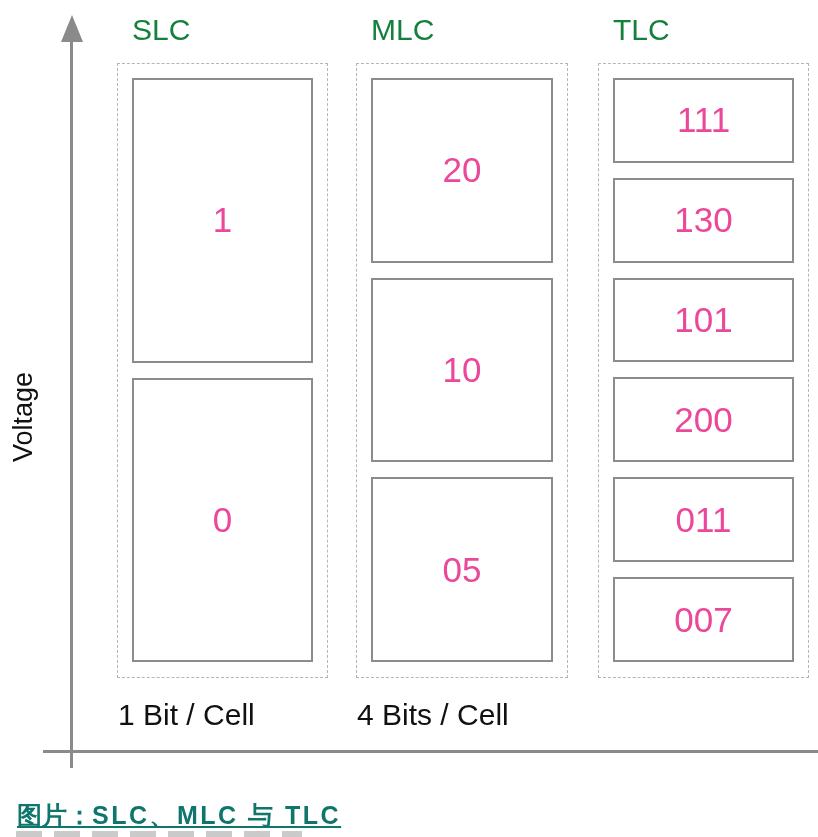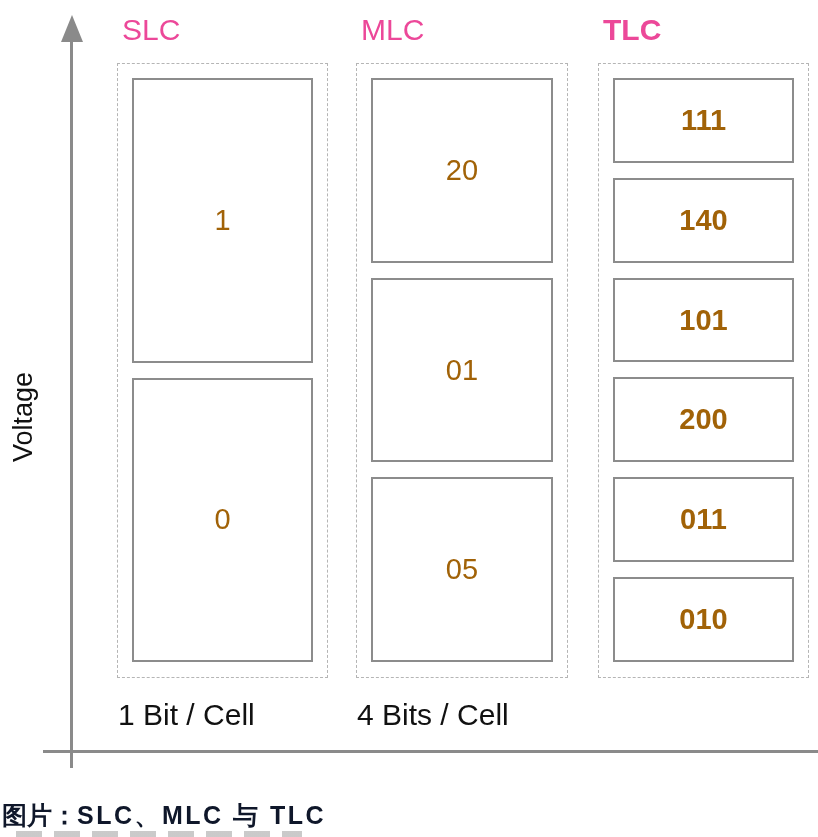--- a/index.html
+++ b/index.html
@@ -42,28 +42,28 @@
     text-align: center;
     font-size: 27px;
     line-height: 30px;
     color: #111111;
   }
 
   
   .column { position: absolute; top: 0; height: 760px; }
   .column-slc { left: 117px; width: 211px; }
   .column-mlc { left: 356px; width: 212px; }
-  .column-tlc { left: 598px; width: 211px; font-weight: bold; }
+  .column-tlc { left: 598px; width: 211px; }
 
   .col-header {
     position: absolute;
-    top: 12px; left: 5px;
+    top: 12px; left: 15px;
     font-size: 30px;
     line-height: 36px;
-    color: #ec4899;
+    color: #15803d;
   }
   .levels-container {
     position: absolute;
     top: 63px; left: 0;
     width: 100%; height: 615px;
     box-sizing: border-box;
     border: 1px dashed #b5b5b5;
     padding: 14px 14px 15px 14px;
     display: flex;
     flex-direction: column;
@@ -71,40 +71,41 @@
     background: #ffffff;
   }
   .level-box {
     flex: 1;
     box-sizing: border-box;
     border: 2px solid #8c8c8c;
     background: #ffffff;
     display: flex;
     align-items: center;
     justify-content: center;
-    font-size: 29px;
-    color: #a16207;
+    font-size: 35px;
+    color: #ec4899;
   }
   .col-caption {
     position: absolute;
     top: 697px; left: 1px;
     font-size: 30px;
     line-height: 36px;
     color: #111111;
   }
 
   
   .figure-caption {
     position: absolute;
-    left: 2px; top: 799px;
+    left: 17px; top: 799px;
     font-size: 25px;
     line-height: 32px;
     font-weight: bold;
-    color: #0f172a;
+    color: #0f766e;
     white-space: nowrap;
+    text-decoration: underline;
   }
   .figure-caption .caption-subject { letter-spacing: 2.5px; }
 
   
   .cutoff-text-line {
     position: absolute;
     left: 16px; top: 831px;
     width: 286px; height: 7px;
     background: repeating-linear-gradient(90deg,
       #bdbdbd 0px, #bdbdbd 26px,
@@ -128,35 +129,35 @@
       <div class="level-box">1</div>
       <div class="level-box">0</div>
     </div>
     <div class="col-caption">1 Bit / Cell</div>
   </div>
 
   <div class="column column-mlc">
     <div class="col-header">MLC</div>
     <div class="levels-container">
       <div class="level-box">20</div>
-      <div class="level-box">01</div>
+      <div class="level-box">10</div>
       <div class="level-box">05</div>
     </div>
     <div class="col-caption">4 Bits / Cell</div>
   </div>
 
   <div class="column column-tlc">
     <div class="col-header">TLC</div>
     <div class="levels-container">
       <div class="level-box">111</div>
-      <div class="level-box">140</div>
+      <div class="level-box">130</div>
       <div class="level-box">101</div>
       <div class="level-box">200</div>
       <div class="level-box">011</div>
-      <div class="level-box">010</div>
+      <div class="level-box">007</div>
     </div>
   </div>
 
   <div class="figure-caption">
     <span class="caption-prefix">图片：</span><span class="caption-subject">SLC、MLC 与 TLC</span>
   </div>
 
   <div class="cutoff-text-line"></div>
 
 </div>

